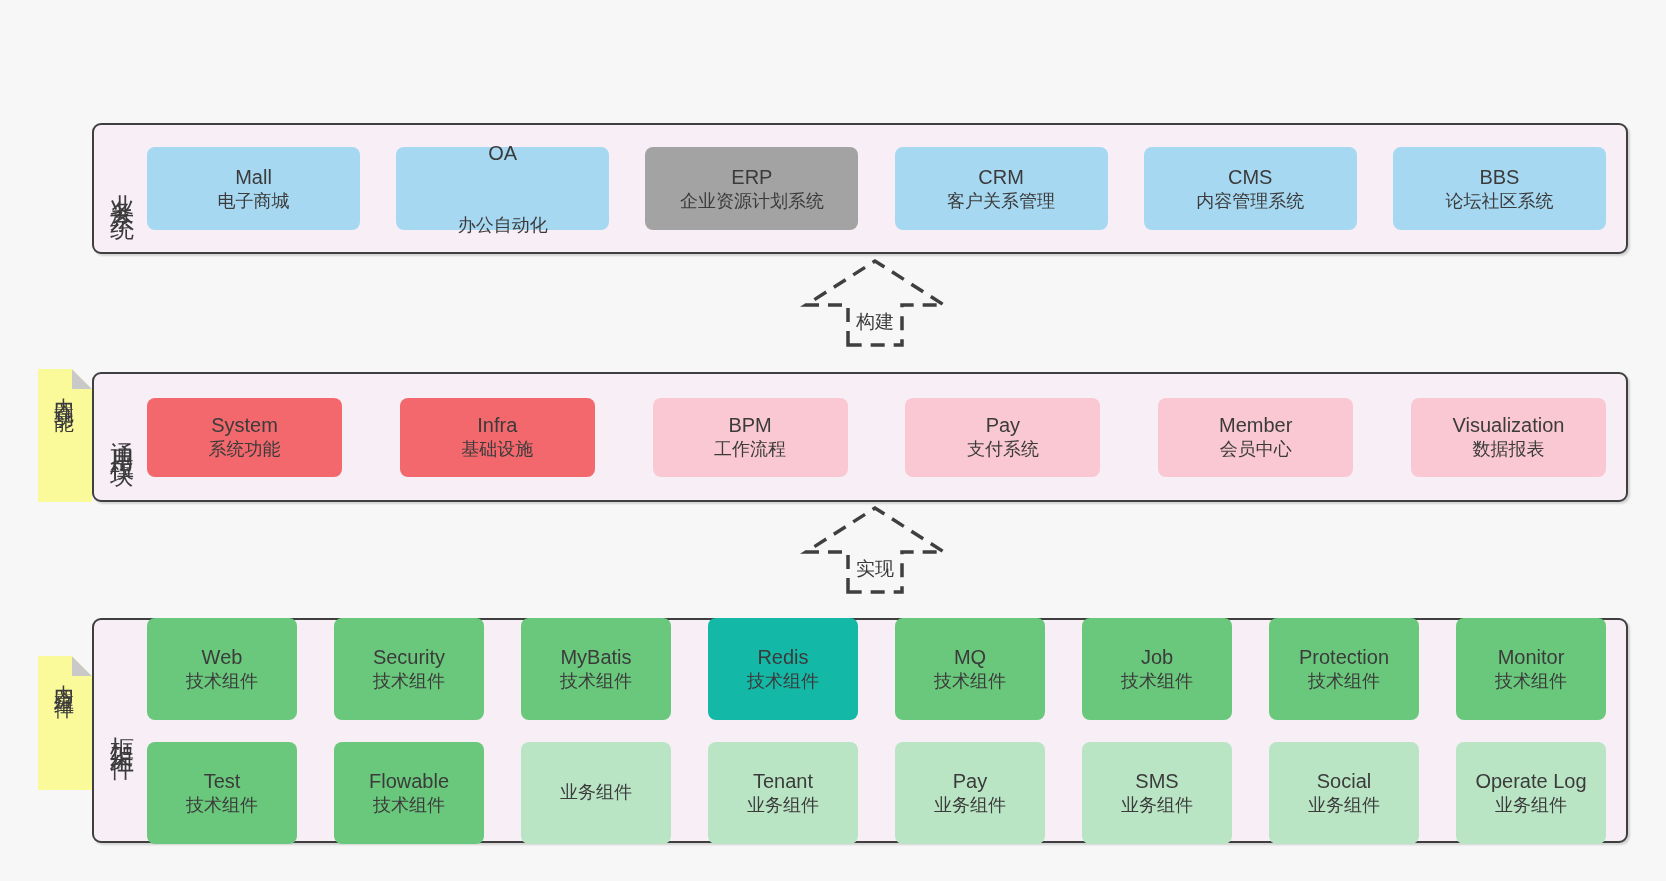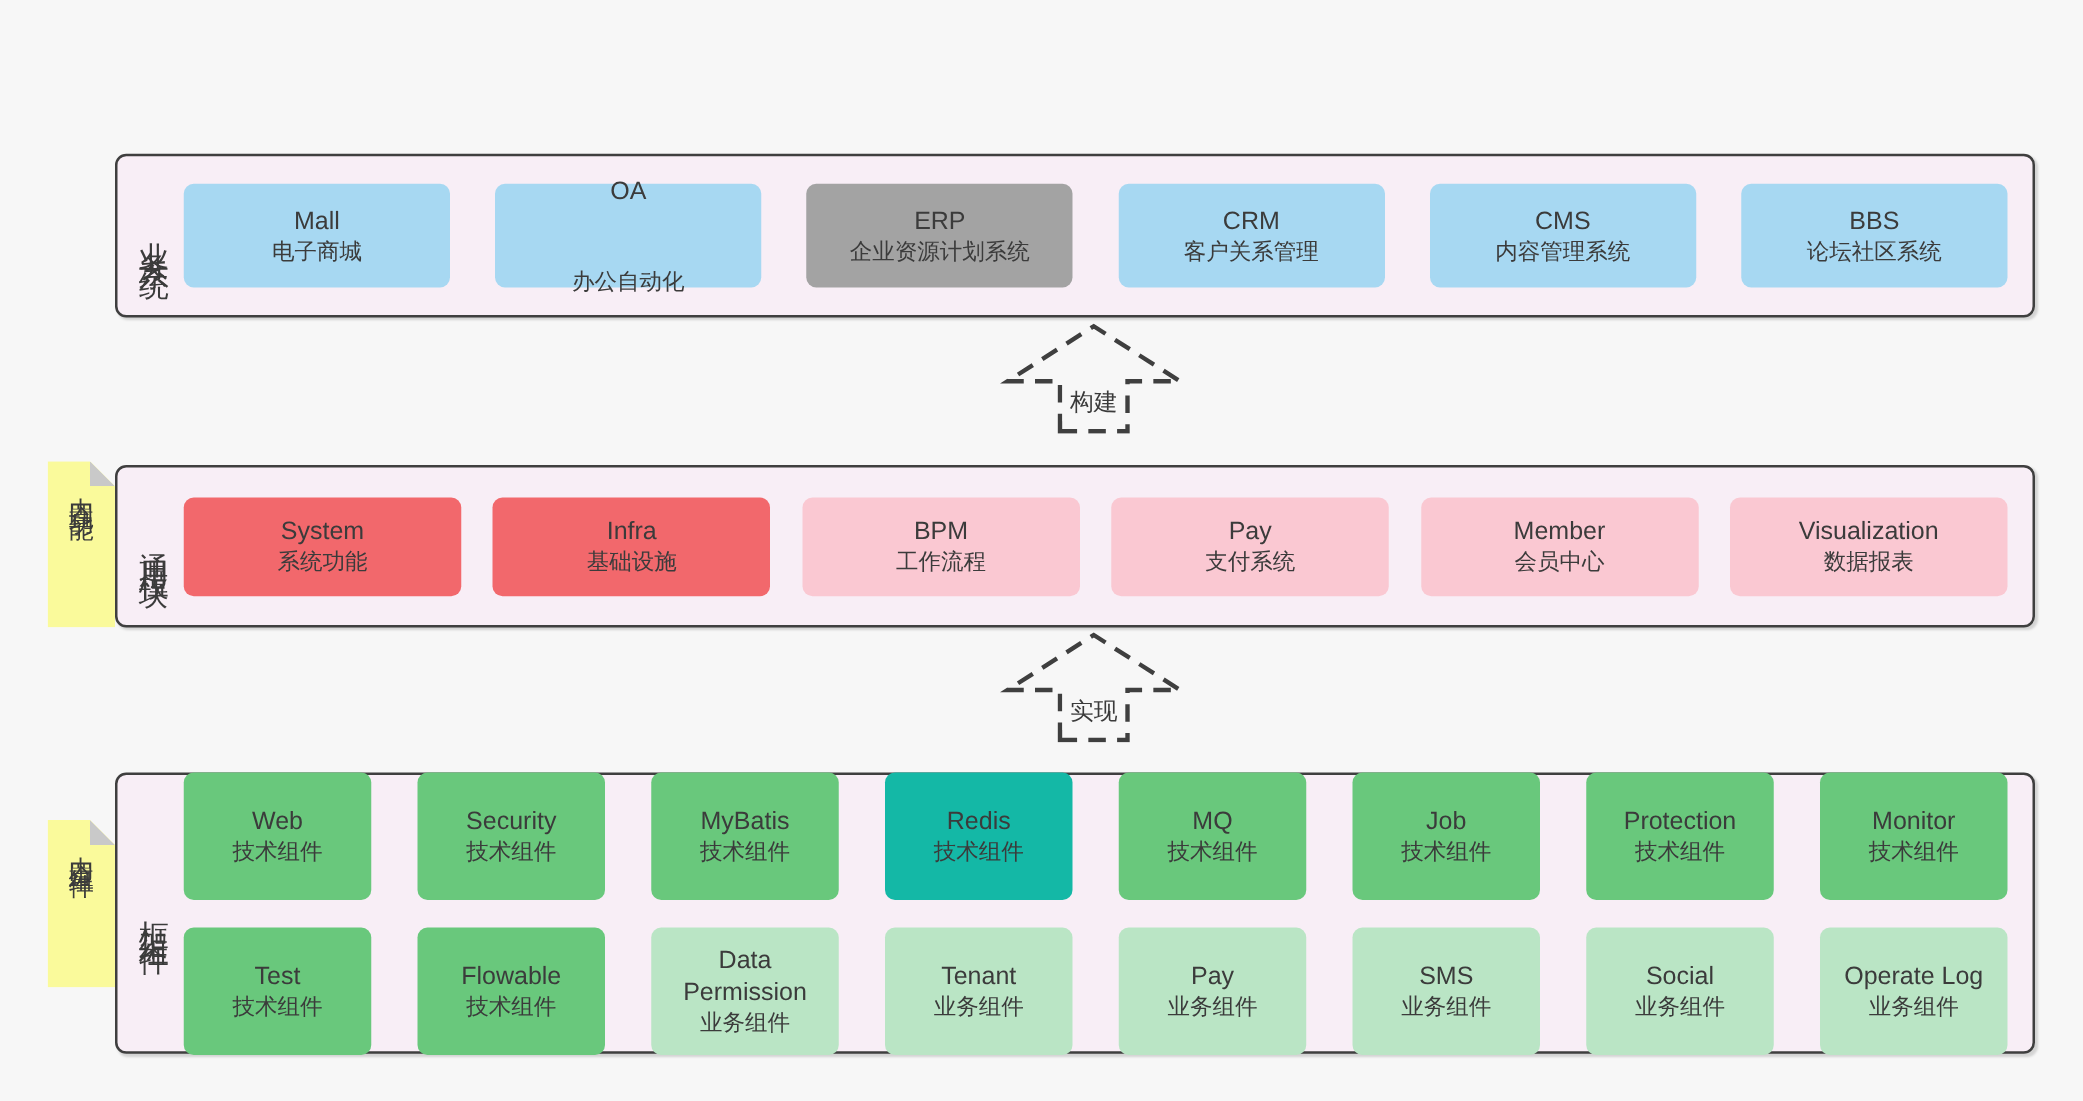--- a/index.html
+++ b/index.html
@@ -41,21 +41,21 @@
     row-gap:22px;
   }
   .box-row{display:flex;justify-content:space-between;}
   .box{
     border-radius:8px;
     display:flex;flex-direction:column;justify-content:center;align-items:center;
     text-align:center;line-height:1.3;
     box-sizing:border-box;padding:2px 4px;
   }
   .band-1 .box{width:213px;height:83px;}
-  .band-2 .box{width:222px;height:79px;}
+  .band-2 .box{width:195px;height:79px;}
   .band-3 .box{width:150px;height:102px;}
   .box-title{font-size:20px;}
   .box-sub{font-size:18px;}
   
   .sticky{
     position:absolute;width:54px;
     background:var(--sticky,#fafa9b);
     clip-path:polygon(0 0, calc(100% - 20px) 0, 100% 20px, 100% 100%, 0 100%);
     z-index:0;
     display:flex;justify-content:center;
@@ -224,21 +224,20 @@
         <div class="box-row">
           <div class="box" style="background: rgb(105, 200, 124);">
             <div class="box-title">Test</div>
             <div class="box-sub">技术组件</div>
           </div>
           <div class="box" style="background: rgb(105, 200, 124);">
             <div class="box-title">Flowable</div>
             <div class="box-sub">技术组件</div>
           </div>
           <div class="box" style="background: rgb(186, 229, 197);">
-            <div class="box-title">Data Permission</div>
             <div class="box-sub">业务组件</div>
           </div>
           <div class="box" style="background: rgb(186, 229, 197);">
             <div class="box-title">Tenant</div>
             <div class="box-sub">业务组件</div>
           </div>
           <div class="box" style="background: rgb(186, 229, 197);">
             <div class="box-title">Pay</div>
             <div class="box-sub">业务组件</div>
           </div>

